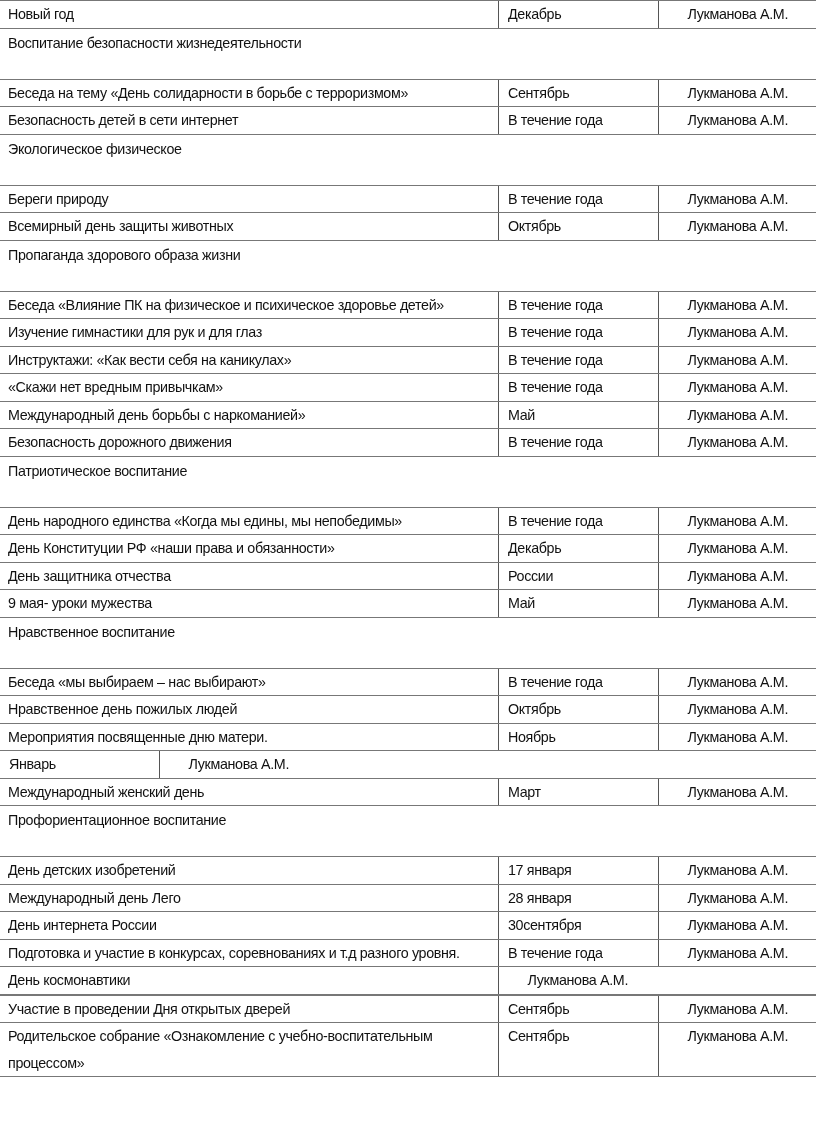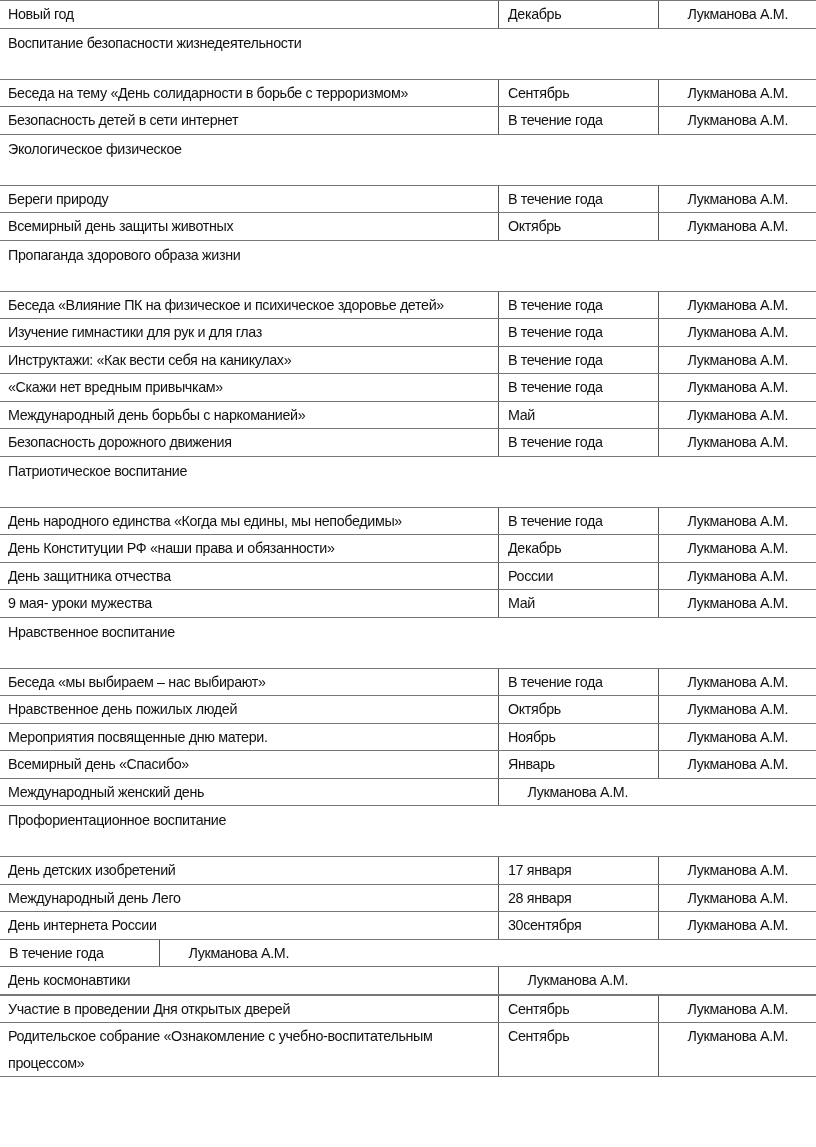--- a/index.html
+++ b/index.html
@@ -109,45 +109,46 @@
         <div class="cell c1">Нравственное день пожилых людей</div>
         <div class="cell c2">Октябрь</div>
         <div class="cell c3">Лукманова А.М.</div>
       </div>
       <div class="row">
         <div class="cell c1">Мероприятия посвященные дню матери.</div>
         <div class="cell c2">Ноябрь</div>
         <div class="cell c3">Лукманова А.М.</div>
       </div>
       <div class="row">
-        <div class="cell c1">Всемирный день «Спасибо»</div>
         <div class="cell c2">Январь</div>
         <div class="cell c3">Лукманова А.М.</div>
       </div>
       <div class="row">
         <div class="cell c1">Международный женский день</div>
+        <div class="cell c2">Март</div>
         <div class="cell c3">Лукманова А.М.</div>
       </div>
       <div class="header">Профориентационное воспитание</div>
       <div class="row after-header">
         <div class="cell c1">День детских изобретений</div>
         <div class="cell c2">17 января</div>
         <div class="cell c3">Лукманова А.М.</div>
       </div>
       <div class="row">
         <div class="cell c1">Международный день Лего</div>
         <div class="cell c2">28 января</div>
         <div class="cell c3">Лукманова А.М.</div>
       </div>
       <div class="row">
         <div class="cell c1">День интернета России</div>
         <div class="cell c2">30сентября</div>
         <div class="cell c3">Лукманова А.М.</div>
       </div>
       <div class="row">
+        <div class="cell c1">Подготовка и участие в конкурсах, соревнованиях и т.д разного уровня.</div>
         <div class="cell c2">В течение года</div>
         <div class="cell c3">Лукманова А.М.</div>
       </div>
       <div class="row">
         <div class="cell c1">День космонавтики</div>
         <div class="cell c3">Лукманова А.М.</div>
       </div>
       <div class="row after-header">
         <div class="cell c1">Участие в проведении Дня открытых дверей</div>
         <div class="cell c2">Сентябрь</div>

